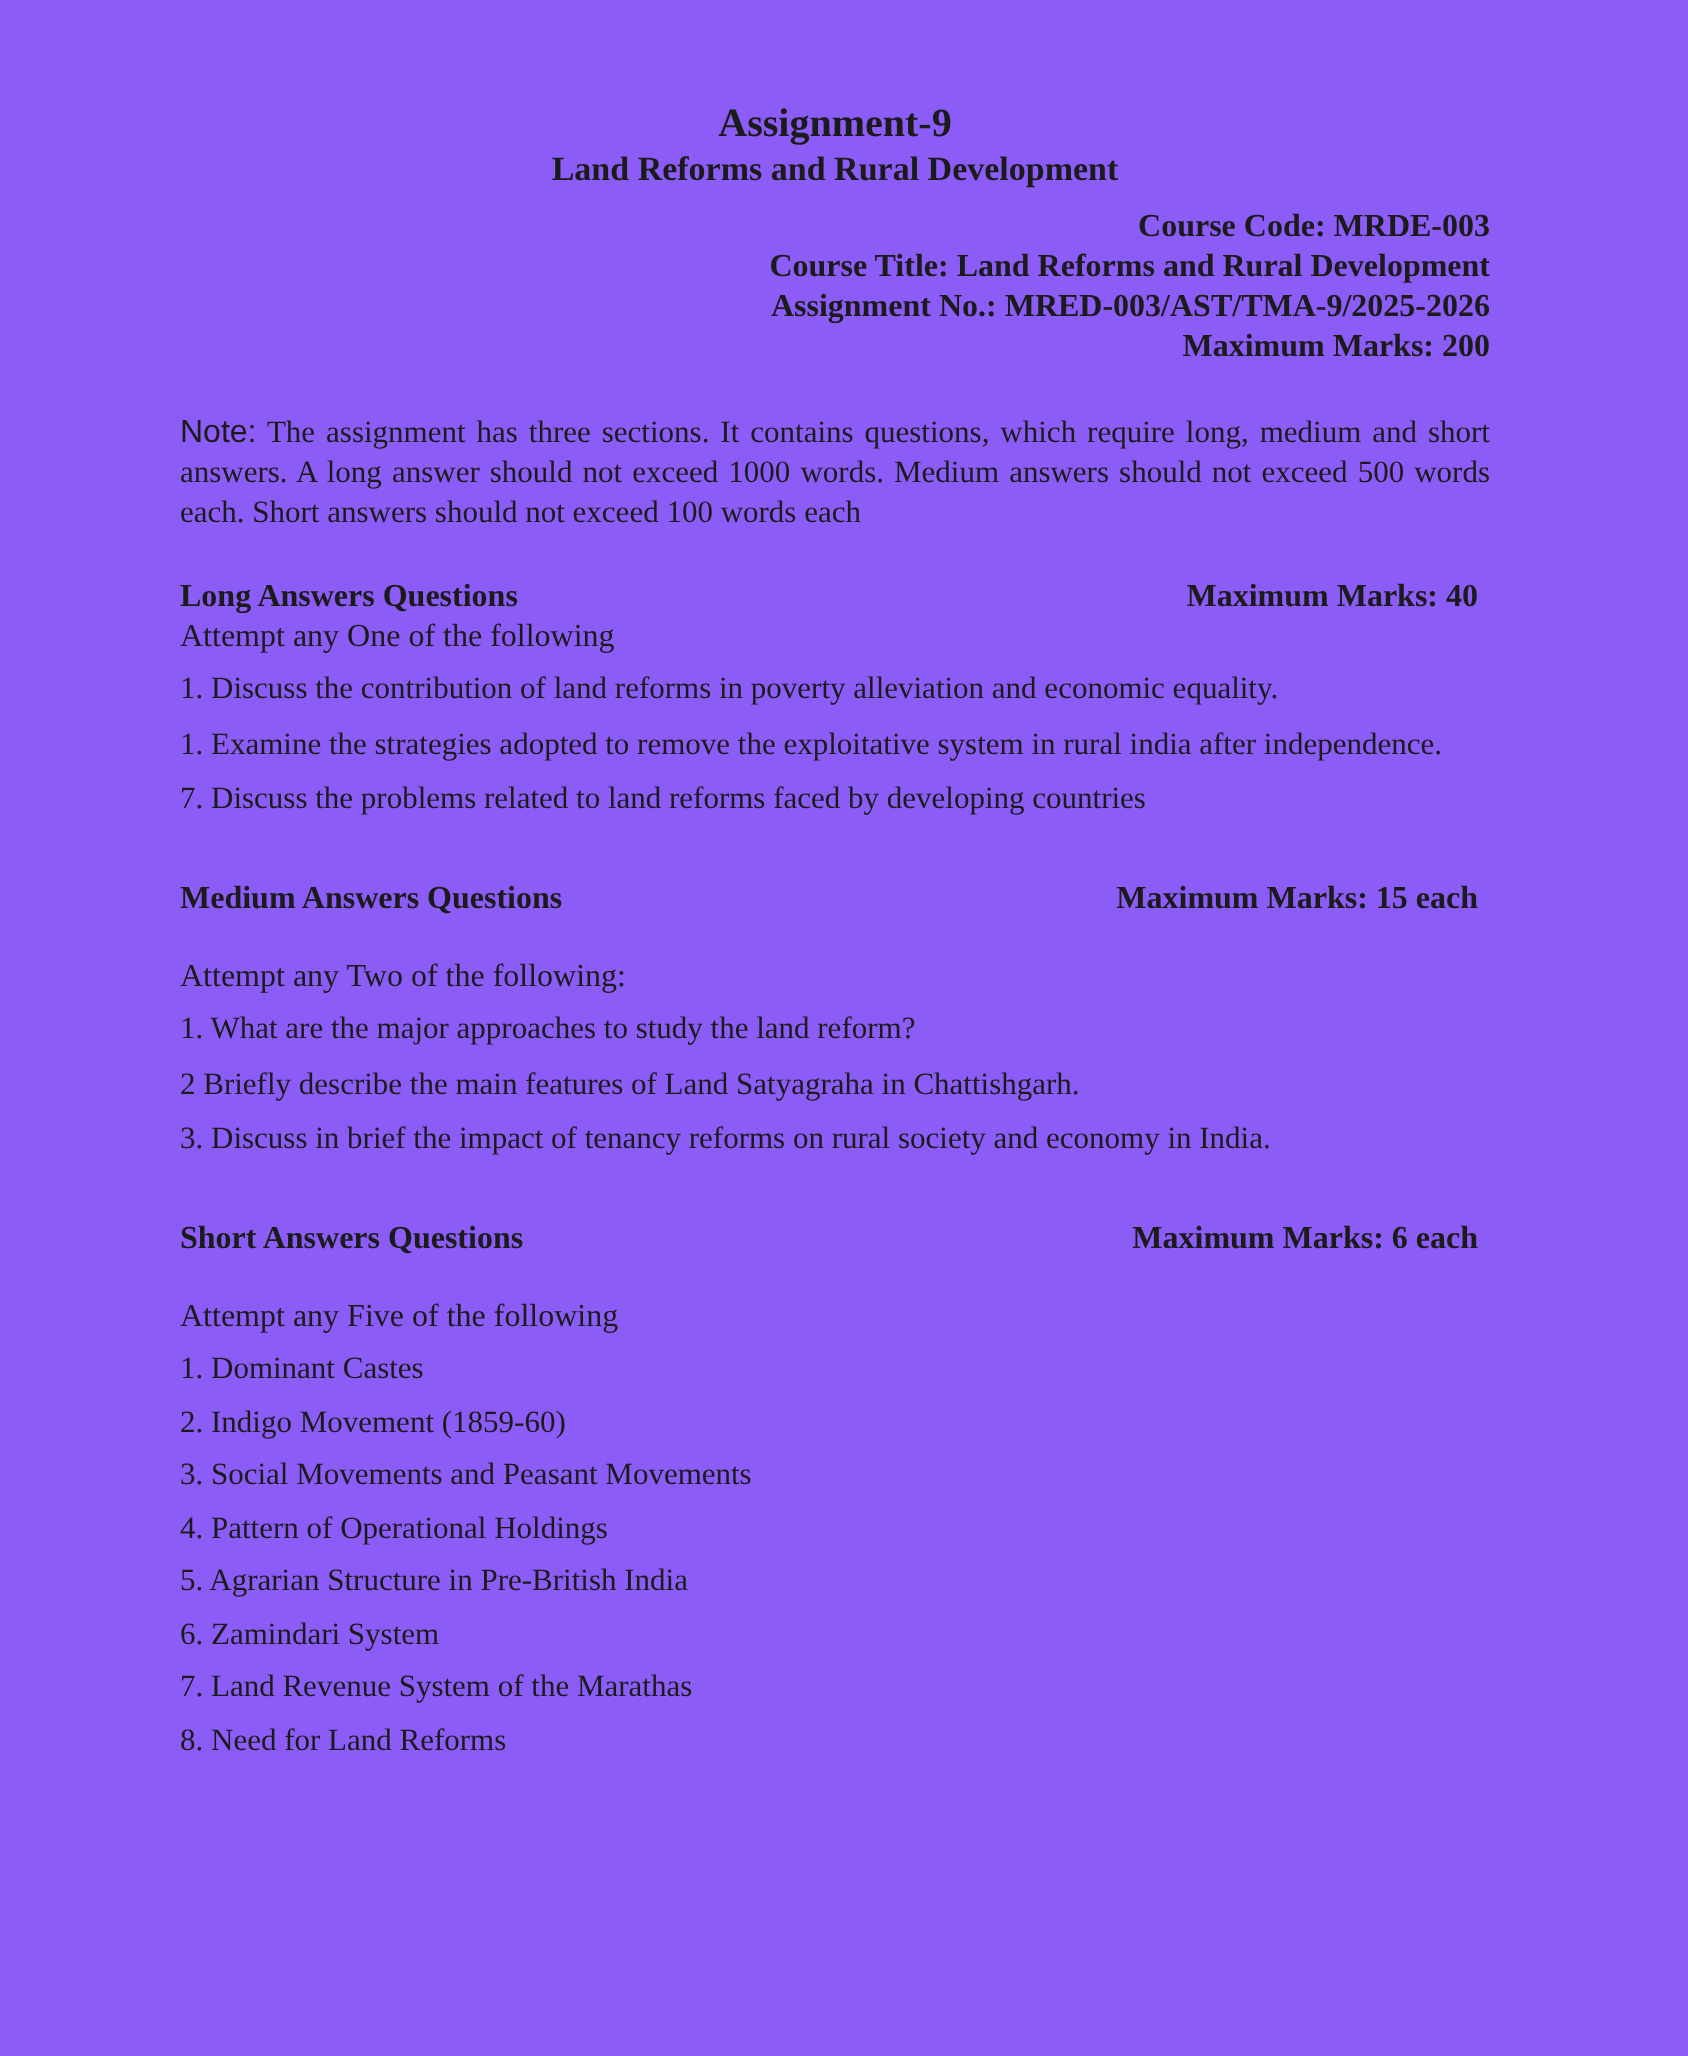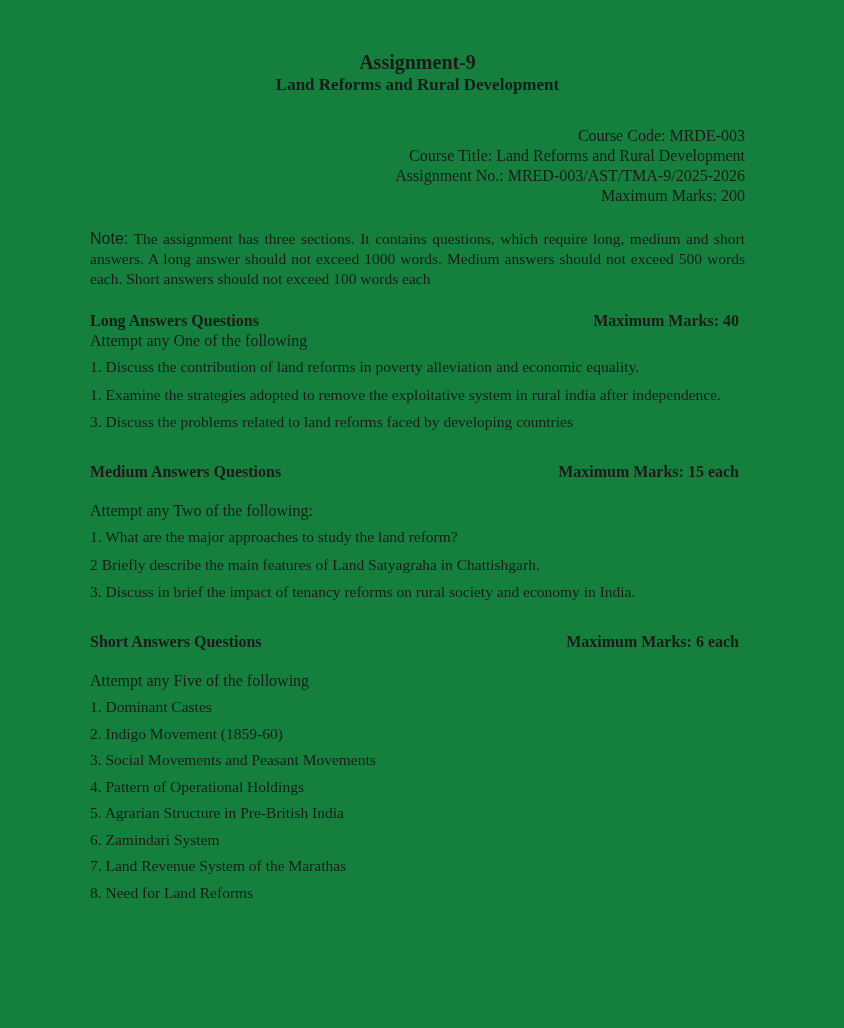--- a/index.html
+++ b/index.html
@@ -1,21 +1,21 @@
 <!DOCTYPE html>
 <html><head>
 <meta charset="utf-8">
 <style>
   * { margin: 0; padding: 0; box-sizing: border-box; }
   html, body { background: #ffffff; }
   .page {
     width: 844px;
     height: 1028px;
     margin: 0 auto;
-    background: #15803d;
+    background: #8b5cf6;
     color: #1b1b1b;
     font-family: "Liberation Serif", "DejaVu Serif", serif;
     position: relative;
     padding: 50px 99px 0 90px;
     overflow: hidden;
   }
 
   
   .title-block { text-align: center; }
   .doc-title {
@@ -24,23 +24,23 @@
     line-height: 24px;
   }
   .doc-subtitle {
     font-size: 17px;
     font-weight: bold;
     line-height: 21px;
   }
 
   
   .course-block {
-    margin-top: 31px;
+    margin-top: 9px;
     text-align: right;
-    font-weight: normal;
+    font-weight: bold;
     font-size: 16px;
     line-height: 20px;
   }
 
   
   .note-para {
     margin-top: 23px;
     font-size: 15.5px;
     line-height: 20px;
     text-align: justify;
@@ -100,21 +100,21 @@
 
   <div class="section">
     <div class="section-heading-row">
       <span class="section-heading">Long Answers Questions</span>
       <span class="section-marks">Maximum Marks: 40</span>
     </div>
     <div class="attempt-line">Attempt any One of the following</div>
     <div class="question-list long-list">
       <div class="question-item">1. Discuss the contribution of land reforms in poverty alleviation and economic equality.</div>
       <div class="question-item">1. Examine the strategies adopted to remove the exploitative system in rural india after independence.</div>
-      <div class="question-item">3. Discuss the problems related to land reforms faced by developing countries</div>
+      <div class="question-item">7. Discuss the problems related to land reforms faced by developing countries</div>
     </div>
   </div>
 
   <div class="section">
     <div class="section-heading-row">
       <span class="section-heading">Medium Answers Questions</span>
       <span class="section-marks">Maximum Marks: 15 each</span>
     </div>
     <div class="attempt-line attempt-gap">Attempt any Two of the following:</div>
     <div class="question-list medium-list">

